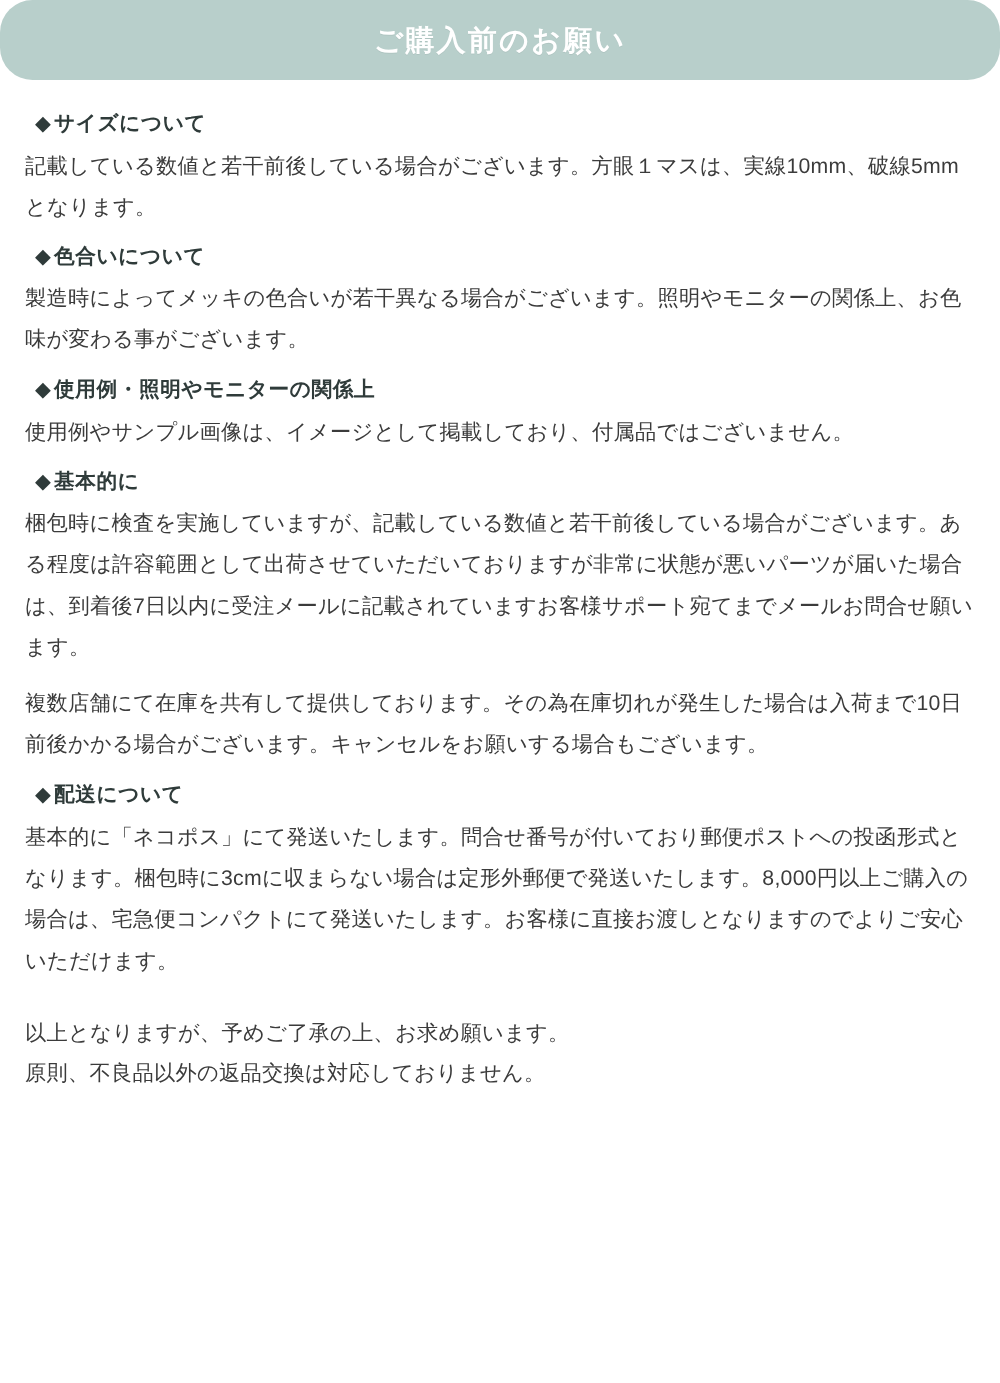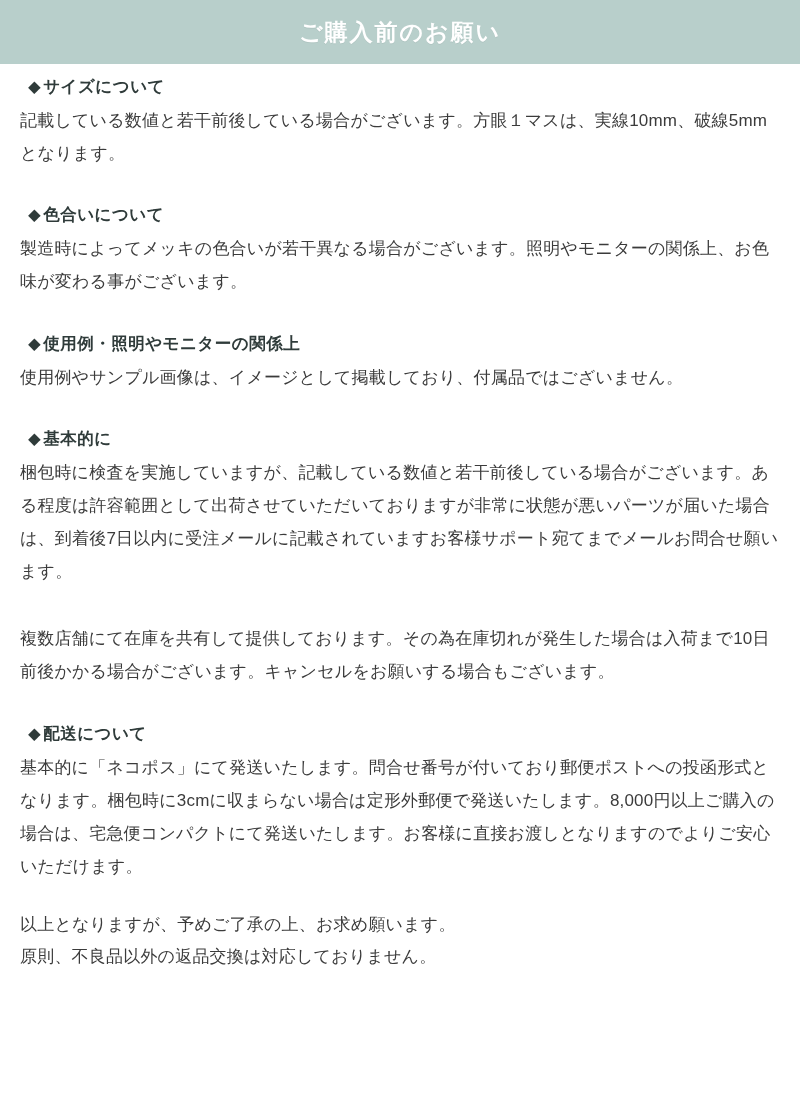--- a/index.html
+++ b/index.html
@@ -19,37 +19,38 @@
     height: 1106px;
     position: relative;
     box-sizing: border-box;
   }
   .header-band {
     background: #b8cfcb;
     height: 64px;
     display: flex;
     align-items: center;
     justify-content: center;
+    border-radius: 26px;
   }
   .header-title {
     color: #ffffff;
     font-size: 23px;
     font-weight: bold;
     letter-spacing: 2px;
     text-shadow: 0 1px 0 rgba(0,0,0,0.05);
   }
   .content {
     padding: 0 16px 0 18px;
     box-sizing: border-box;
   }
   .section {
-    margin-top: 34px;
+    margin-top: 12px;
   }
   .section:first-child {
-    margin-top: 12px;
+    margin-top: 24px;
   }
   .section-heading {
     font-size: 16.5px;
     font-weight: bold;
     color: #2f3b3a;
     margin: 0 0 6px 10px;
     letter-spacing: 0.5px;
   }
   .diamond {
     color: #2f3b3a;

